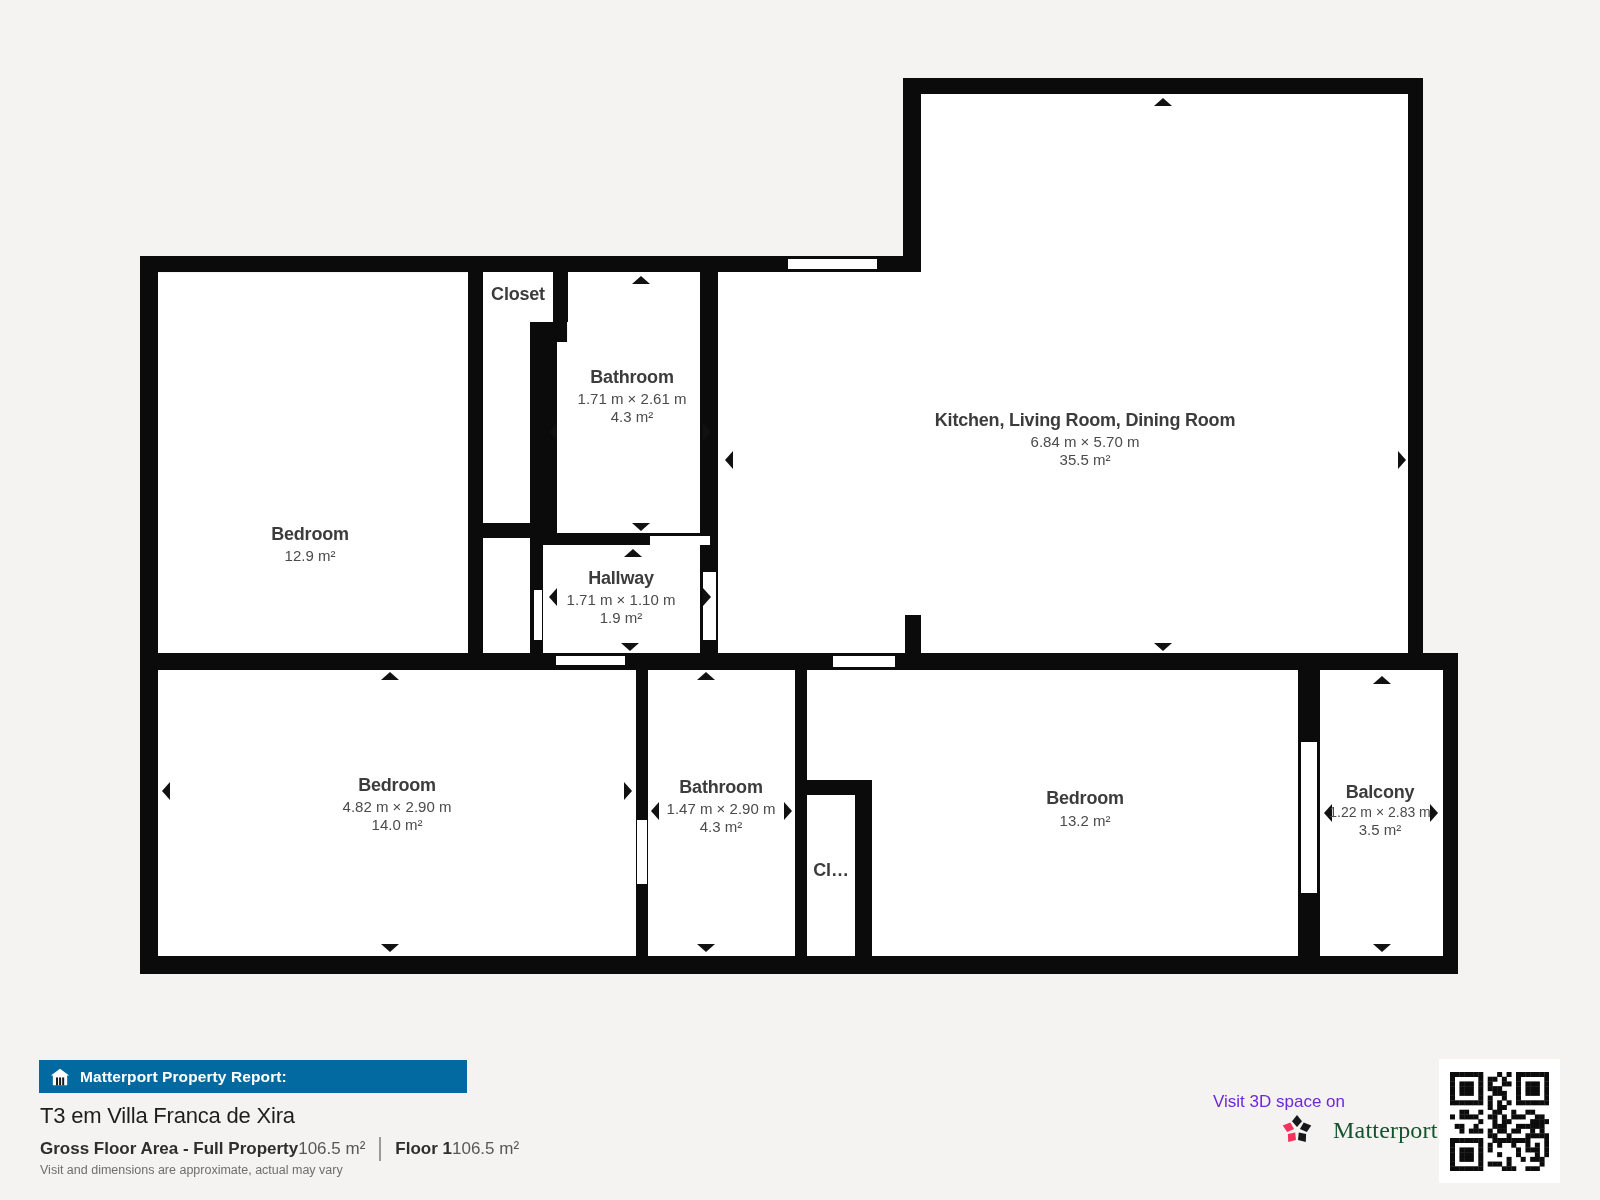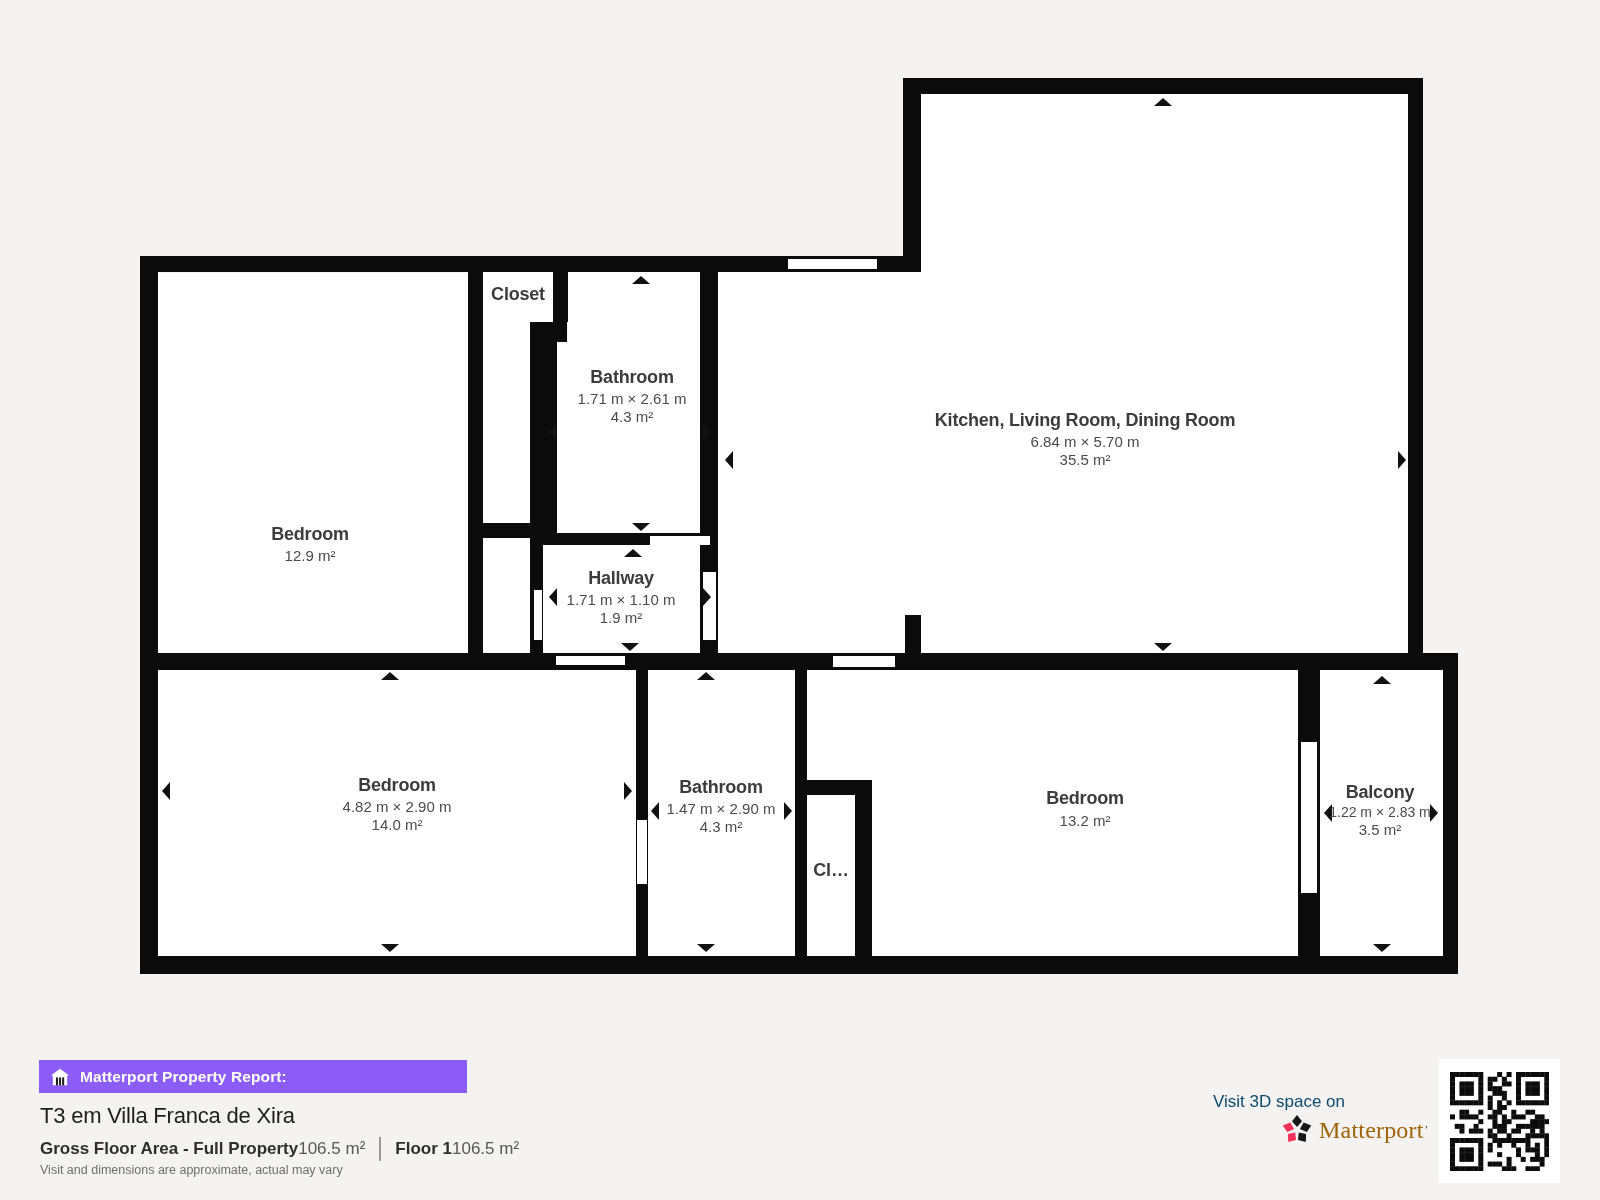--- a/index.html
+++ b/index.html
@@ -16,21 +16,21 @@
   .arrow{fill:#111111;}
   text{fill:#414141;}
   .room-name{font-size:18px;font-weight:bold;fill:#3c3c3c;letter-spacing:-0.2px;}
   .room-dims{font-size:15px;fill:#4b4b4b;}
   .room-dims-sm{font-size:14px;fill:#4b4b4b;}
   .mid{text-anchor:middle;}
 
   
   .report-bar{
     position:absolute;left:39px;top:1060px;width:428px;height:33px;
-    background:#8b5cf6;color:#ffffff;display:flex;align-items:center;
+    background:#0369a1;color:#ffffff;display:flex;align-items:center;
   }
   .report-bar .bar-icon{margin:0 10px 0 11px;display:flex;}
   .report-bar .bar-label{font-size:15.5px;font-weight:bold;letter-spacing:0.1px;}
   .prop-title{
     position:absolute;left:40px;top:1103px;
     font-size:22px;font-weight:normal;color:#1d1d1d;letter-spacing:-0.2px;
   }
   .gfa-row{
     position:absolute;left:40px;top:1136px;height:26px;
     display:flex;align-items:center;font-size:17px;color:#2e2e2e;
@@ -39,26 +39,26 @@
   .gfa-row .v{font-weight:normal;color:#575757;margin-left:0;}
   .gfa-row .divider{width:2px;height:24px;background:#9a9a9a;margin:0 14px;}
   .disclaimer{
     position:absolute;left:40px;top:1163px;
     font-size:12.5px;color:#6e6e6e;
   }
 
   
   .visit-text{
     position:absolute;left:1199px;top:1092px;width:160px;text-align:center;
-    font-size:17px;color:#0c4a6e;
+    font-size:17px;color:#6d28d9;
   }
   .brand-row{position:absolute;left:1281px;top:1114px;display:flex;align-items:center;}
   .brand-word{
-    font-family:"Liberation Serif", serif;font-size:24px;color:#a16207;
-    margin-left:6px;letter-spacing:0.2px;
+    font-family:"Liberation Serif", serif;font-size:24px;color:#14532d;
+    margin-left:20px;letter-spacing:0.2px;
   }
   .brand-mark{font-family:"Liberation Serif", serif;font-size:10px;color:#1e1f24;vertical-align:top;line-height:10px;margin-left:1px;}
   .qr-card{
     position:absolute;left:1439px;top:1059px;width:121px;height:124px;background:#ffffff;
     display:flex;align-items:center;justify-content:center;
   }
 </style>
 </head>
 <body>
 

